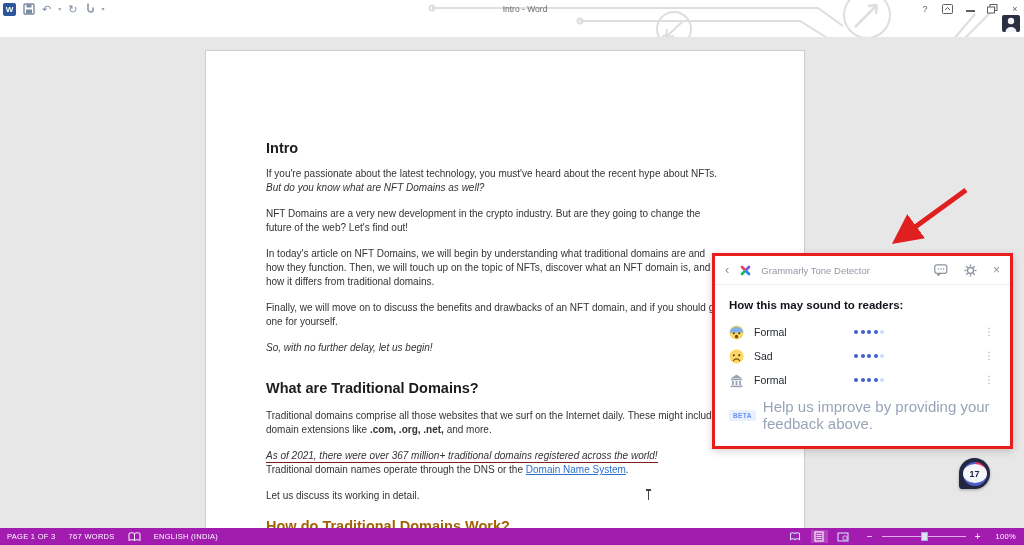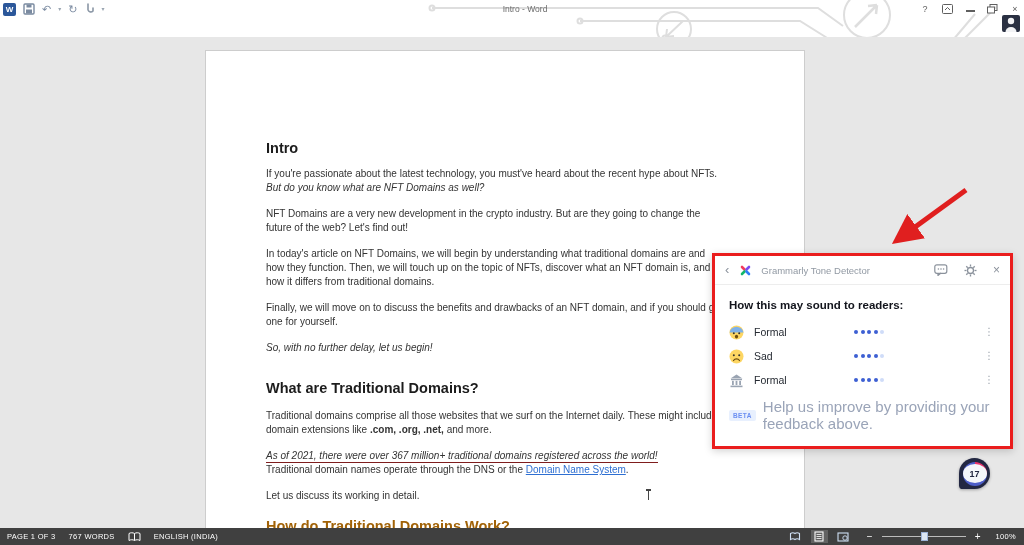--- a/index.html
+++ b/index.html
@@ -62,21 +62,21 @@
   .beta-pill { background:#e8f0fe; color:#6b8ff2; font-size:6.5px; font-weight:bold; padding:2px 4px; border-radius:2px; letter-spacing:.4px; }
   .beta-text { color:#9aa4b8; font-size:15px; margin-left:7px; }
 
   
   svg.arrow-overlay { position:absolute; left:0; top:0; z-index:11; pointer-events:none; }
   .gwidget { position:absolute; left:959px; top:458px; width:31px; height:31px; background:#222742; border-radius:16px 16px 16px 4px; z-index:11; display:flex; align-items:center; justify-content:center; box-shadow:0 1px 3px rgba(0,0,0,.3); }
   .gw-ring { width:24px; height:24px; border-radius:50%; background:conic-gradient(#e8336d 0 95deg, #4d5ec9 95deg 360deg); display:flex; align-items:center; justify-content:center; }
   .gw-inner { width:30px; height:19px; border-radius:50%; background:#f4f6fa; display:flex; align-items:center; justify-content:center; font-size:9px; font-weight:bold; color:#222742; }
 
   
-  .statusbar { position:absolute; left:0; bottom:0; width:1024px; height:17px; background:#404040; z-index:12; display:flex; align-items:center; color:#fff; font-size:7.5px; letter-spacing:.3px; }
+  .statusbar { position:absolute; left:0; bottom:0; width:1024px; height:17px; background:#a21caf; z-index:12; display:flex; align-items:center; color:#fff; font-size:7.5px; letter-spacing:.3px; }
   .sb-left { display:flex; align-items:center; gap:13px; padding-left:7px; flex:1; }
   .sb-item { display:flex; align-items:center; gap:4px; }
   .sb-right { display:flex; align-items:center; gap:9px; padding-right:8px; }
   .view-icons { display:flex; align-items:center; gap:7px; margin-right:6px; }
   .view-btn { width:17px; height:13px; display:flex; align-items:center; justify-content:center; }
   .view-btn.active { background:rgba(255,255,255,.18); }
   .zoom-minus,.zoom-plus { font-size:10px; line-height:9px; }
   .zoom-track { position:relative; width:84px; height:13px; }
   .zoom-track .line { position:absolute; left:0; right:0; top:6px; height:1px; background:rgba(255,255,255,.65); }
   .zoom-thumb { position:absolute; left:39px; top:2px; width:7px; height:9px; background:#dce6f2; border:1px solid #9db3d8; }

